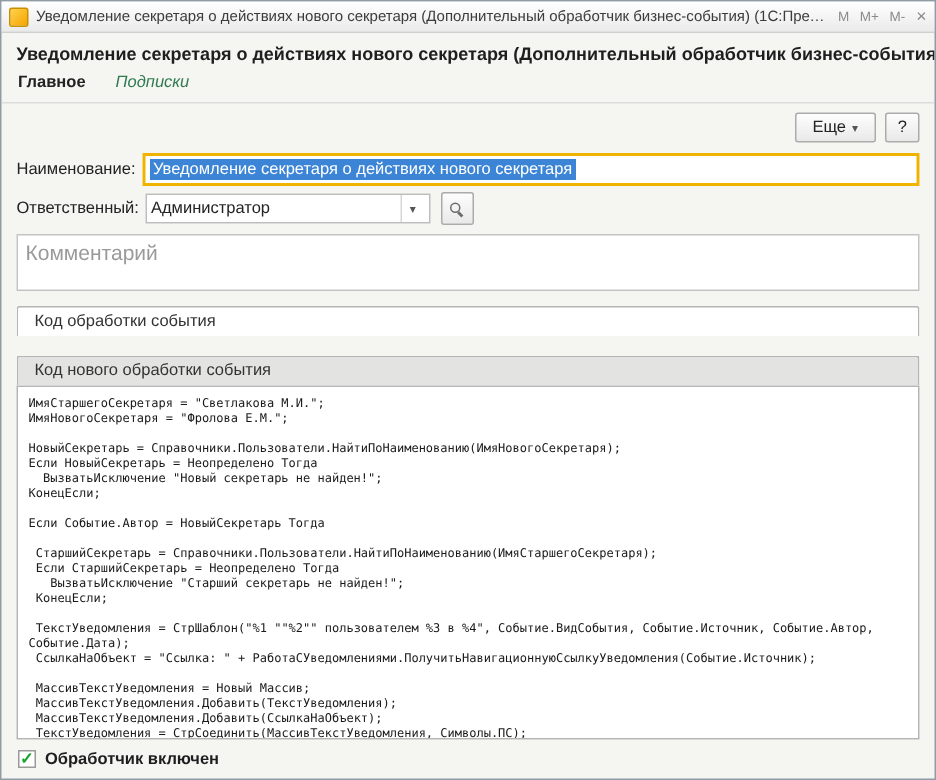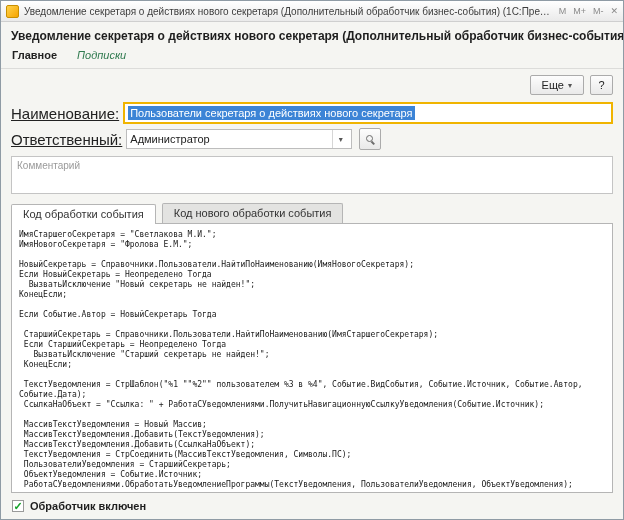--- a/index.html
+++ b/index.html
@@ -19,37 +19,37 @@
   .nav-item.link{color:#2f7a4f;font-style:italic;}
 
   .toolbar{display:flex;align-items:center;gap:6px;padding:6px 10px 5px;}
   .btn{font-size:11px;height:20px;padding:0 11px;border:1px solid #ababab;border-radius:2px;background:linear-gradient(#fdfdfd,#e9e9e9);color:#222;display:inline-flex;align-items:center;gap:4px;cursor:default;}
   .btn.primary{background:linear-gradient(#ffe88a,#ffd64a);border-color:#c2a125;}
   .toolbar .spacer{flex:1;}
   .btn.help{width:23px;justify-content:center;padding:0;}
   .btn .arrow{font-size:8px;color:#555;}
 
   .form-row{display:flex;align-items:center;padding:2px 10px;gap:4px;}
-  .form-label{font-size:15px;color:#222;flex:0 0 80px;white-space:nowrap;text-decoration:underline;}
+  .form-label{font-size:11px;color:#222;flex:0 0 80px;white-space:nowrap;}
   .fake-input{height:20px;background:#fff;border:1px solid #bdbdbd;display:flex;align-items:center;padding:0 3px;font-size:11px;box-sizing:border-box;color:#222;}
   .name-input{flex:1;border:2px solid #f0b400;height:22px;}
   .selected-text{background:#3c84d6;color:#fff;padding:1px 2px;white-space:nowrap;}
-  .combo{width:226px;}
+  .combo{width:190px;}
   .combo .value{flex:1;}
   .combo .arrow{flex:0 0 15px;align-self:stretch;display:flex;align-items:center;justify-content:center;color:#555;font-size:8px;border-left:1px solid #d6d6d6;}
   .icon-btn{width:20px;height:20px;margin-left:3px;border:1px solid #ababab;background:linear-gradient(#fdfdfd,#e9e9e9);border-radius:2px;display:flex;align-items:center;justify-content:center;}
   .magnifier{position:relative;width:11px;height:11px;}
   .magnifier::before{content:"";position:absolute;top:1px;left:1px;width:5px;height:5px;border:1.5px solid #6d6d6d;border-radius:50%;}
   .magnifier::after{content:"";position:absolute;width:4px;height:1.5px;background:#6d6d6d;transform:rotate(45deg);top:8px;left:6px;}
 
   .comment-wrap{padding:4px 10px 2px;}
-  textarea.comment{display:block;width:100%;height:38px;resize:none;border:1px solid #c4c4c4;background:#fff;font-family:"Liberation Sans",sans-serif;font-size:10px;padding:3px 5px;color:#222;box-sizing:border-box;outline:none;}
+  textarea.comment{display:block;width:100%;height:38px;resize:none;border:1px solid #c4c4c4;background:#fff;font-family:"Liberation Sans",sans-serif;font-size:14px;padding:3px 5px;color:#222;box-sizing:border-box;outline:none;}
   textarea.comment::placeholder{color:#9a9a9a;}
 
-  .tabs{display:flex;gap:6px;padding:7px 10px 0;}
+  .tabs{display:flex;gap:14px;padding:7px 10px 0;flex-direction:column;}
   .tab{font-size:11px;padding:3px 11px 4px;border:1px solid #b5b5b5;border-bottom:none;border-radius:2px 2px 0 0;background:#e3e3e1;color:#333;position:relative;cursor:default;}
   .tab.active{background:#ffffff;top:1px;z-index:2;}
 
   .code-panel{flex:1;margin:0 10px;border:1px solid #b5b5b5;background:#fff;overflow:hidden;position:relative;z-index:1;}
   pre.code{margin:0;padding:6px 7px;font-family:"DejaVu Sans Mono",monospace;font-size:8px;line-height:10px;color:#191919;white-space:pre-wrap;word-break:break-word;}
 
   .footer{flex:0 0 26px;display:flex;align-items:center;gap:6px;padding:0 11px;}
   .checkbox{width:12px;height:12px;background:#fff;border:1px solid #9a9a9a;display:flex;align-items:center;justify-content:center;font-size:11px;color:#18a32c;font-weight:bold;line-height:1;box-sizing:border-box;}
   .checkbox-label{font-size:11px;font-weight:bold;color:#1e1e1e;}
 </style>
@@ -81,21 +81,21 @@
     <button class="btn">
       <span>Еще</span>
       <span class="arrow">▾</span>
     </button>
     <button class="btn help">?</button>
   </div>
 
   <div class="form-row">
     <span class="form-label">Наименование:</span>
     <div class="fake-input name-input">
-      <span class="selected-text">Пользователи секретаря о действиях нового секретаря</span>
+      <span class="selected-text">Уведомление секретаря о действиях нового секретаря</span>
     </div>
   </div>
 
   <div class="form-row">
     <span class="form-label">Ответственный:</span>
     <div class="fake-input combo">
       <span class="value">Администратор</span>
       <span class="arrow">▾</span>
     </div>
     <span class="icon-btn">

